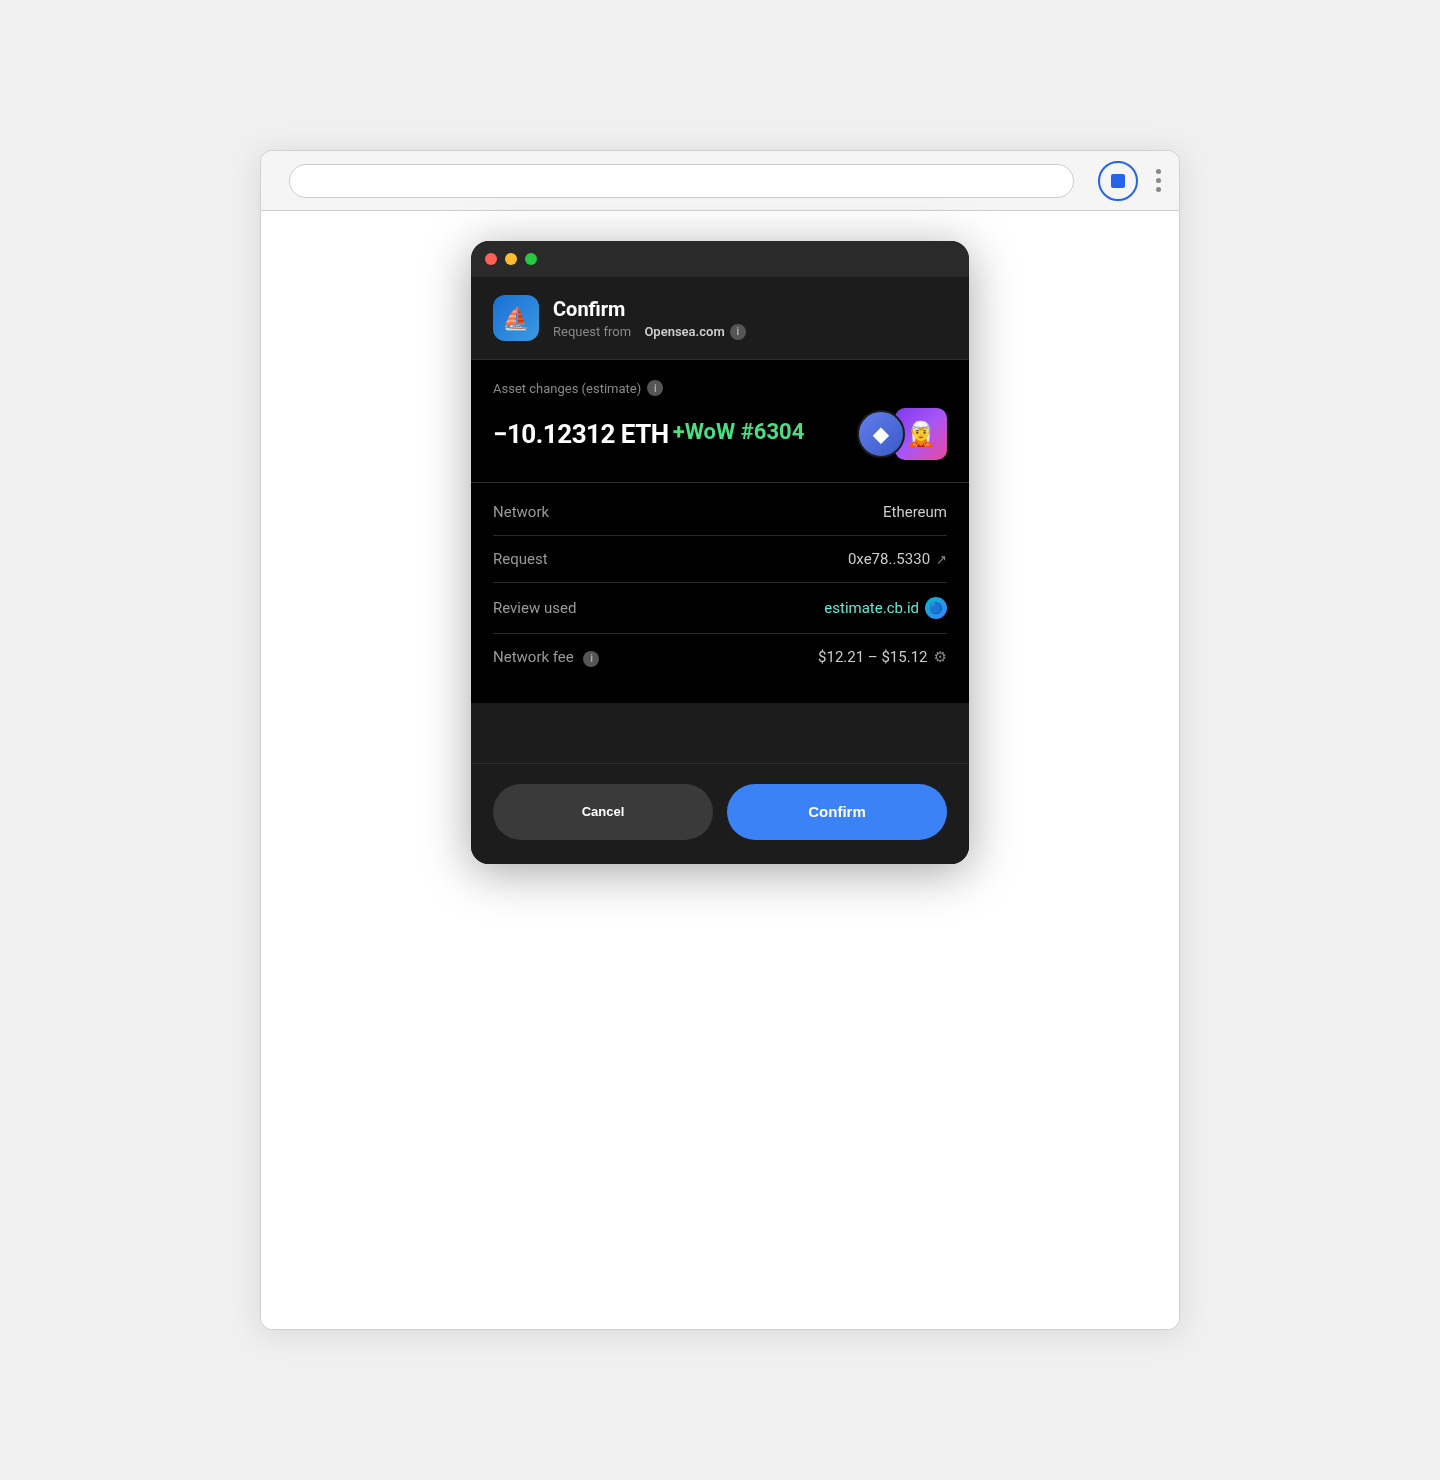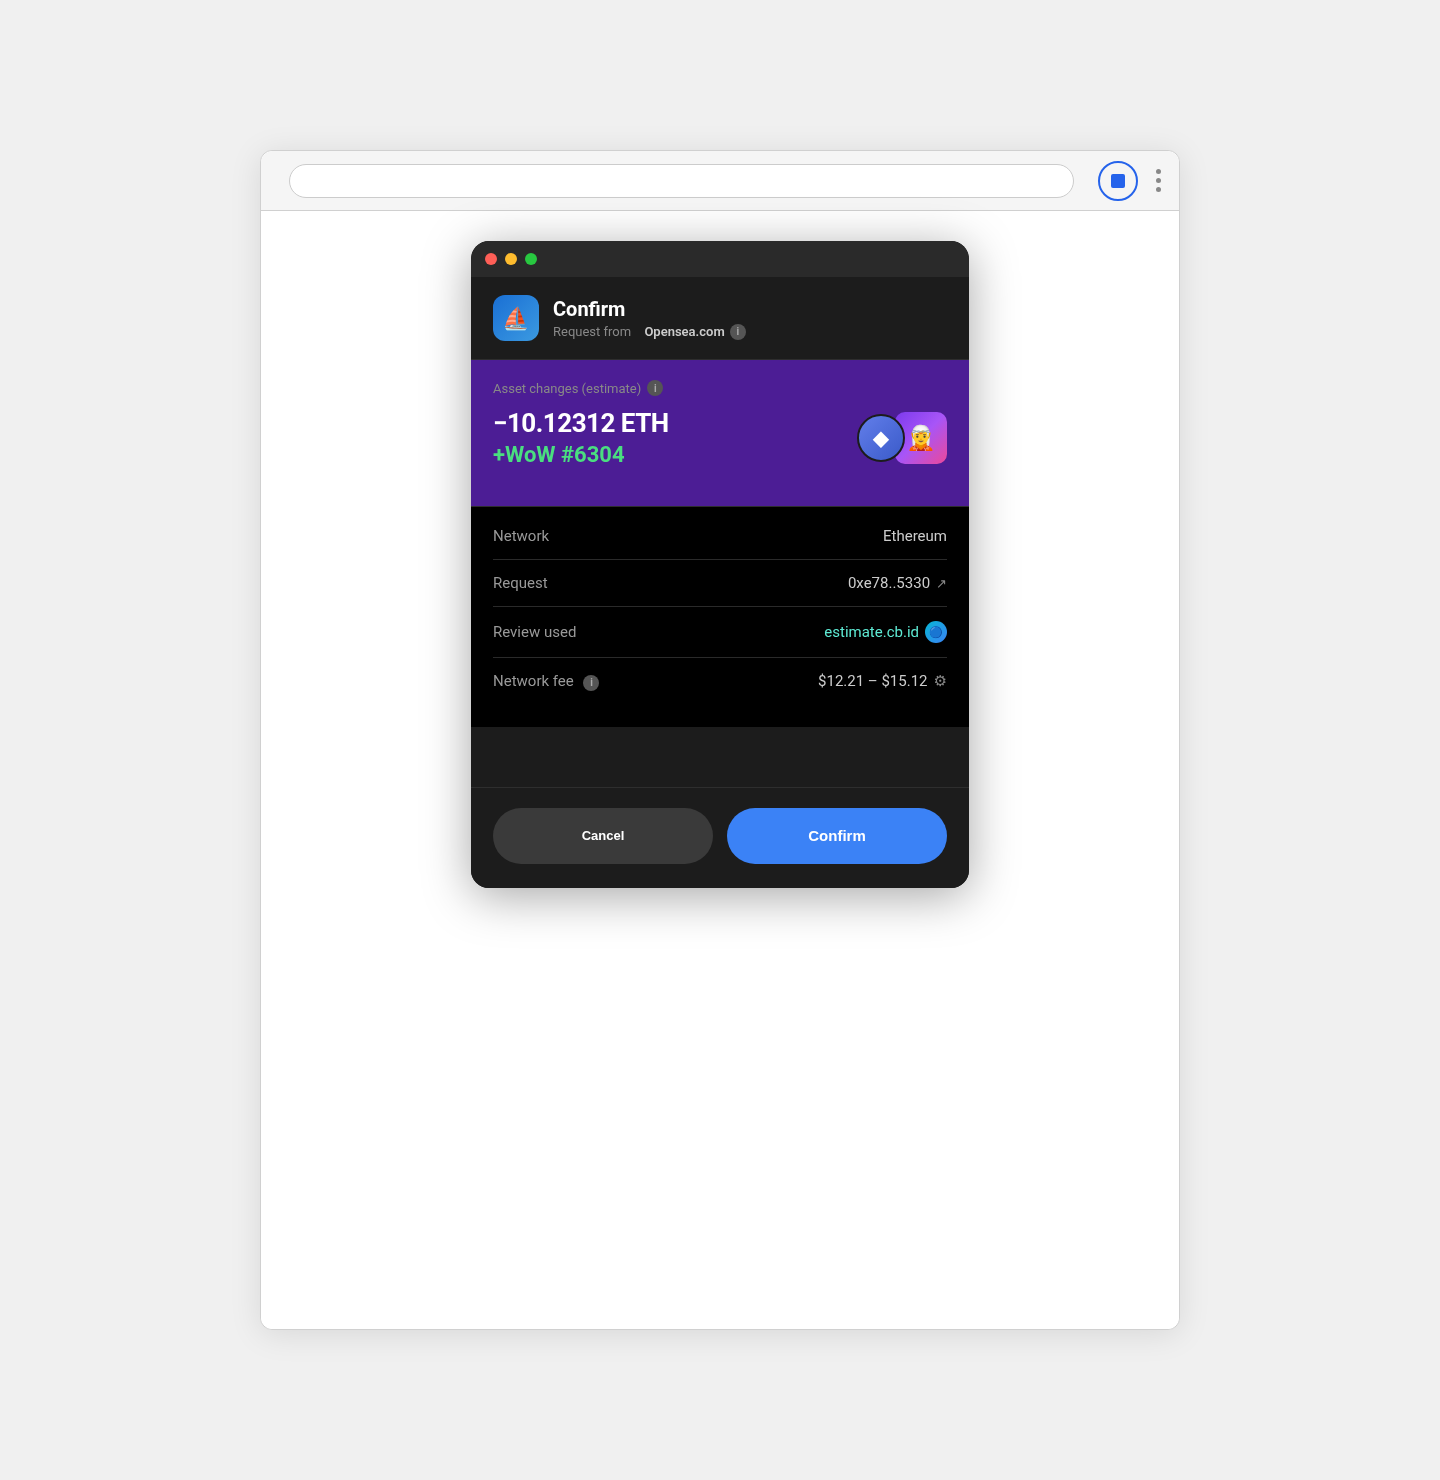--- a/index.html
+++ b/index.html
@@ -182,43 +182,43 @@
       border-radius: 50%;
       background: #555;
       color: #aaa;
       font-size: 10px;
       font-weight: 700;
       cursor: pointer;
     }
 
     
     .asset-section {
-      background: #4c1d95;
-      padding: 20px 22px 39px 22px;
+      background: #000000;
+      padding: 20px 22px 22px 22px;
       border-bottom: 1px solid #2e2e2e;
     }
 
     .asset-section-label {
       font-size: 13px;
       color: #888888;
       margin-bottom: 12px;
       display: flex;
       align-items: center;
       gap: 6px;
     }
 
     .asset-row {
       display: flex;
       align-items: center;
       justify-content: space-between;
     }
 
     .asset-amounts {
       display: flex;
-      flex-direction: column;
+      flex-direction: row;
       gap: 4px;
       justify-content: space-between;
     }
 
     .eth-amount {
       font-size: 26px;
       font-weight: 700;
       color: #ffffff;
       letter-spacing: -0.5px;
     }

